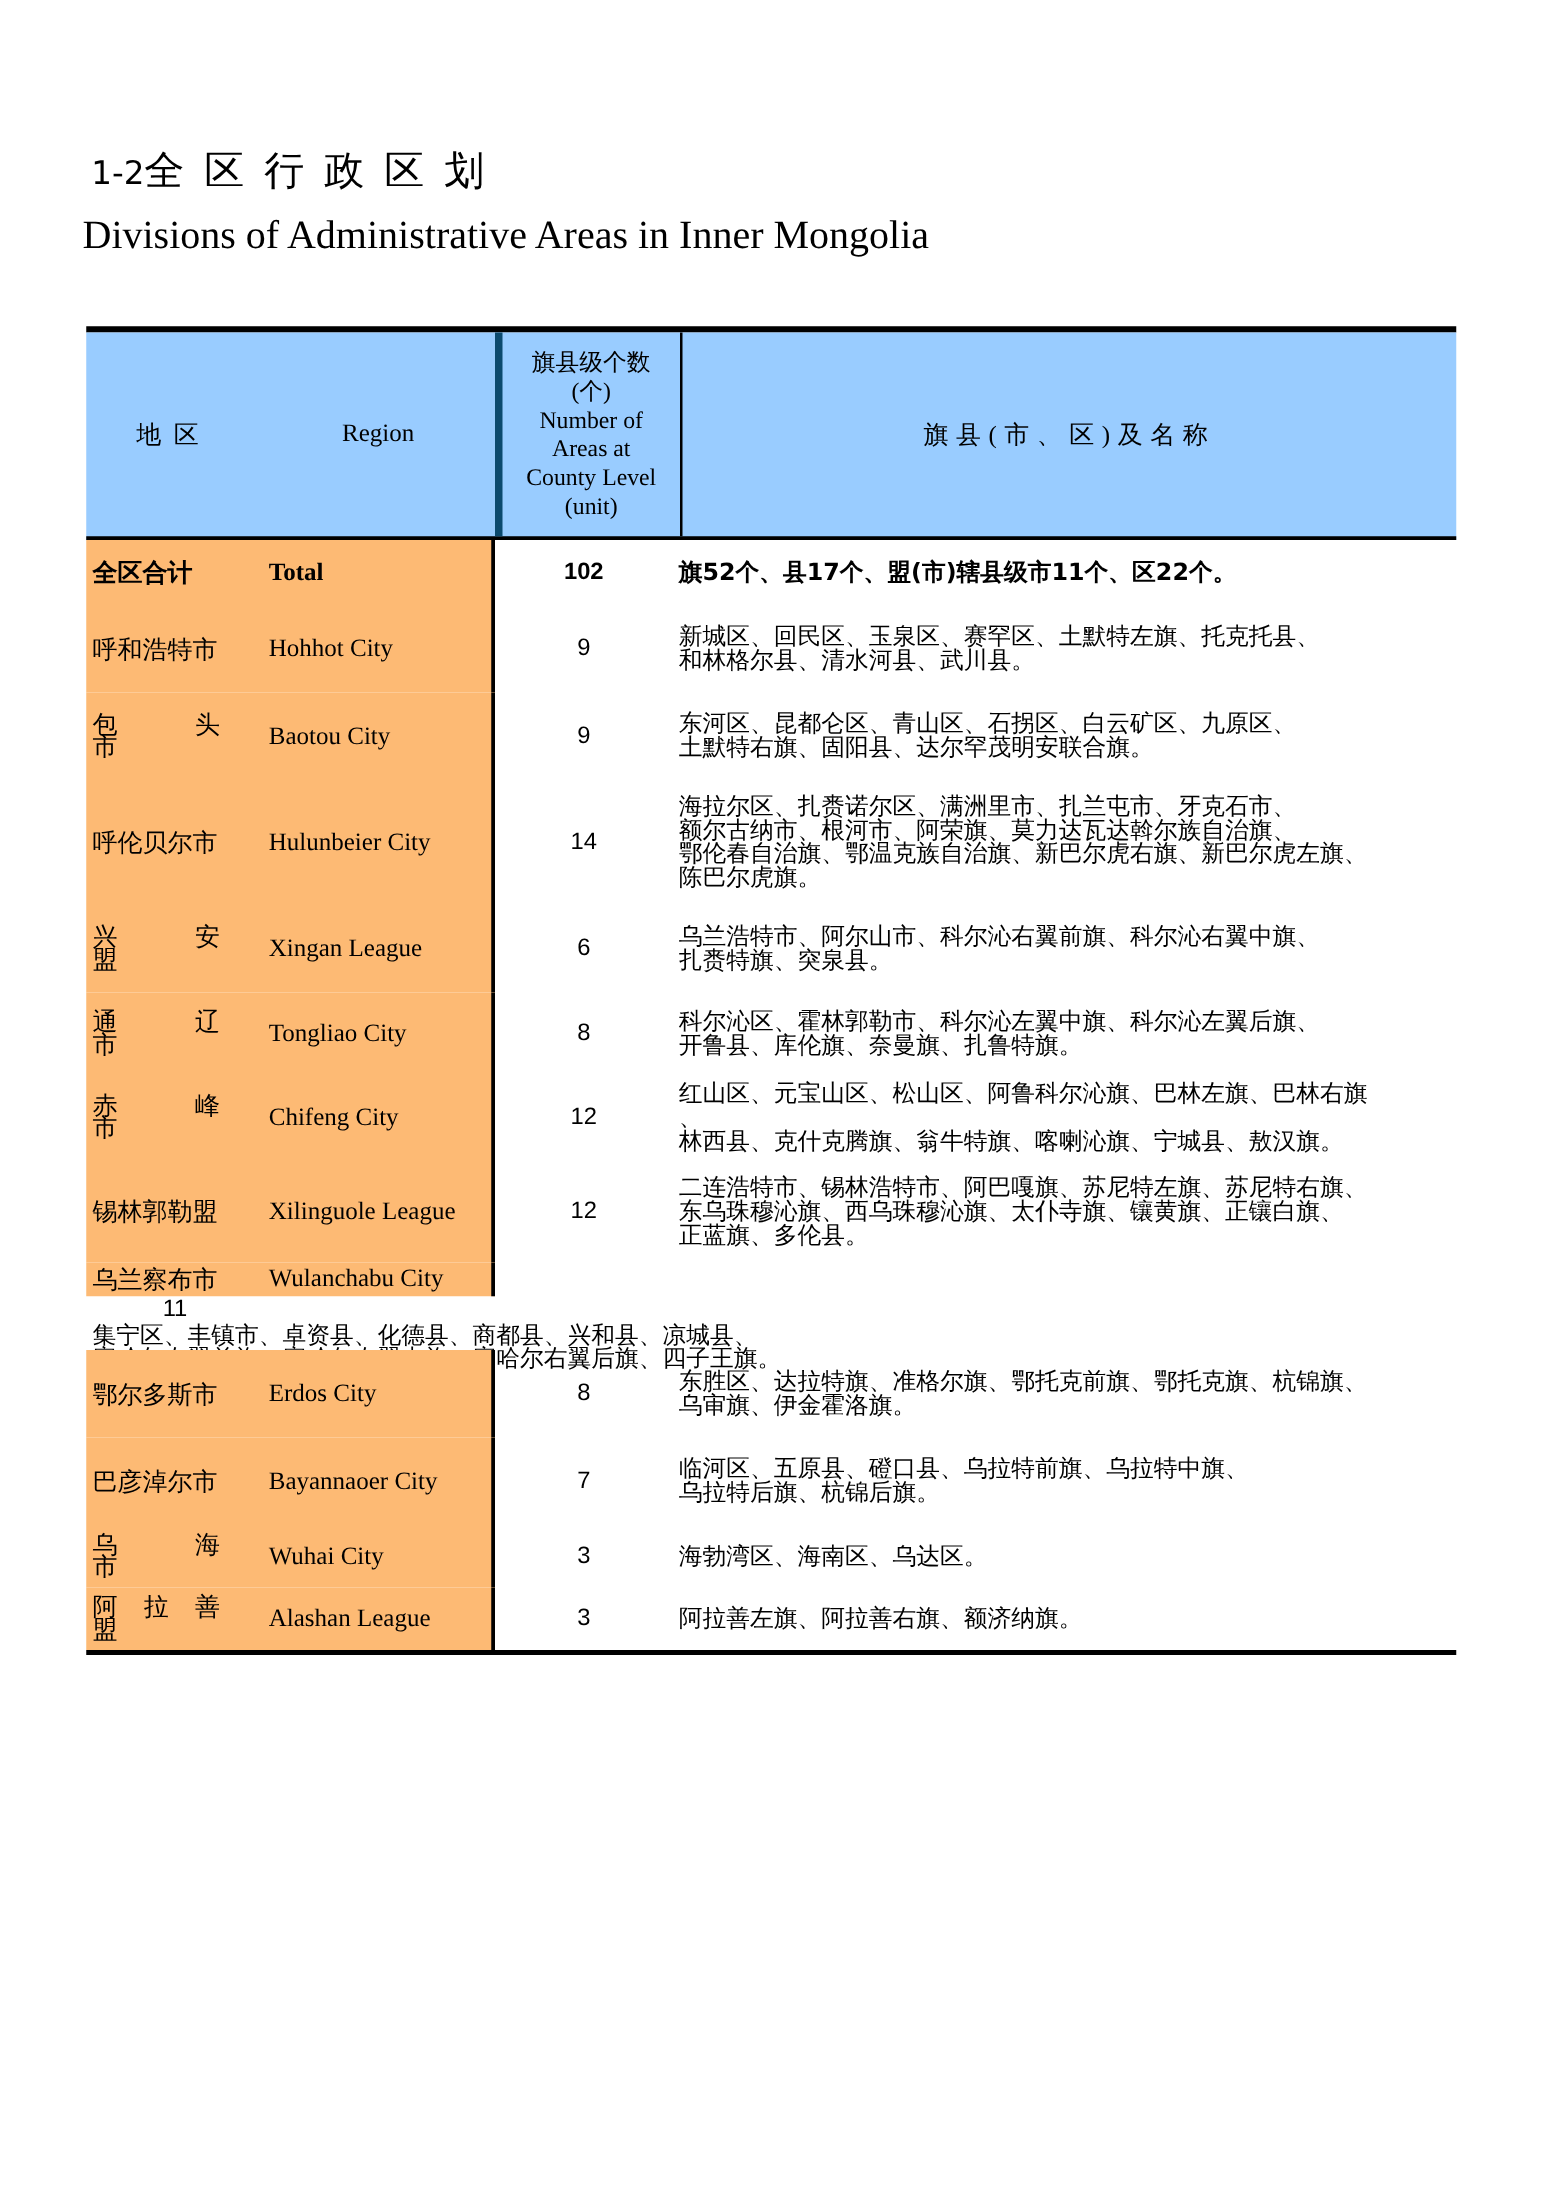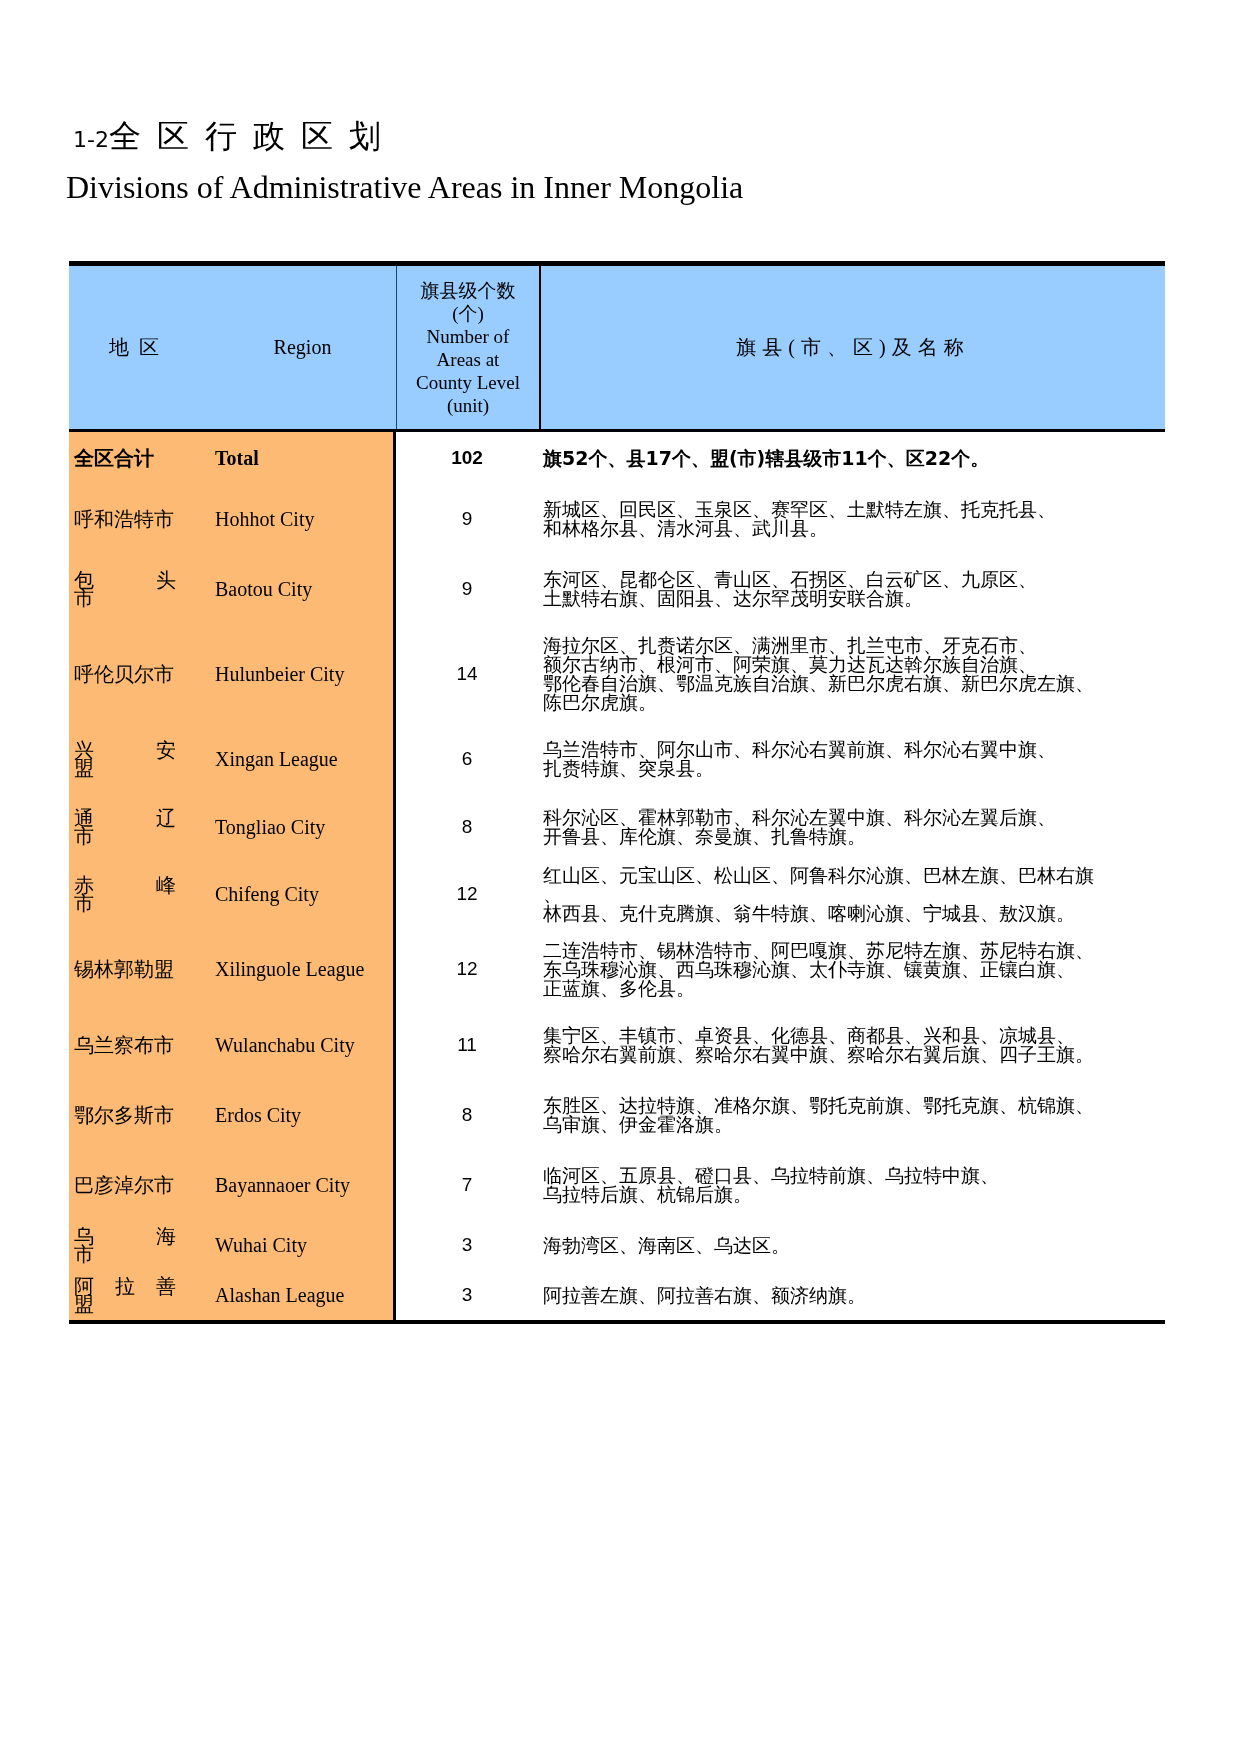--- a/index.html
+++ b/index.html
@@ -17,21 +17,21 @@
     .title-cn {
       position: absolute;
       left: 73px;
       top: 114px;
       font-size: 32px;
       line-height: 44px;
       white-space: nowrap;
     }
     .title-cn .num {
       font-family: "DejaVu Sans", "Liberation Sans", sans-serif;
-      font-size: 22px;
+      font-size: 26px;
     }
     .title-cn .cn {
       font-family: "DejaVu Serif", serif;
       letter-spacing: 16px;
       margin-left: 0;
       font-weight: normal;
     }
     .title-en {
       position: absolute;
       left: 66px;
@@ -57,21 +57,21 @@
     }
     .hdr .c1, .hdr .c2 {
       display: flex;
       align-items: center;
       font-size: 20px;
     }
     .hdr .c1 { width: 140px; justify-content: center; letter-spacing: 10px; }
     .hdr .c2 { width: 187px; justify-content: center; }
     .hdr .c3 {
       width: 142px;
-      border-left: 1px solid #0c4a6e;
+      border-left: 6px solid #0c4a6e;
       border-right: 2px solid #000;
       display: flex;
       flex-direction: column;
       justify-content: center;
       align-items: center;
       text-align: center;
       font-size: 19px;
       line-height: 23px;
     }
     .hdr .c4 {
@@ -259,21 +259,21 @@
       <div class="row" style="height: 82px;">
         <div class="left">
           <div class="cn">锡林郭勒盟</div>
           <div class="en">Xilinguole League</div>
         </div>
         <div class="num">12</div>
         <div class="names">二连浩特市、锡林浩特市、阿巴嘎旗、苏尼特左旗、苏尼特右旗、
 东乌珠穆沁旗、西乌珠穆沁旗、太仆寺旗、镶黄旗、正镶白旗、
 正蓝旗、多伦县。</div>
       </div>
-      <div class="row" style="height: 70px;">
+      <div class="row" style="height: 70px; flex-direction: column;">
         <div class="left">
           <div class="cn">乌兰察布市</div>
           <div class="en">Wulanchabu City</div>
         </div>
         <div class="num">11</div>
         <div class="names">集宁区、丰镇市、卓资县、化德县、商都县、兴和县、凉城县、
 察哈尔右翼前旗、察哈尔右翼中旗、察哈尔右翼后旗、四子王旗。</div>
       </div>
       <div class="row" style="height: 70px;">
         <div class="left">

